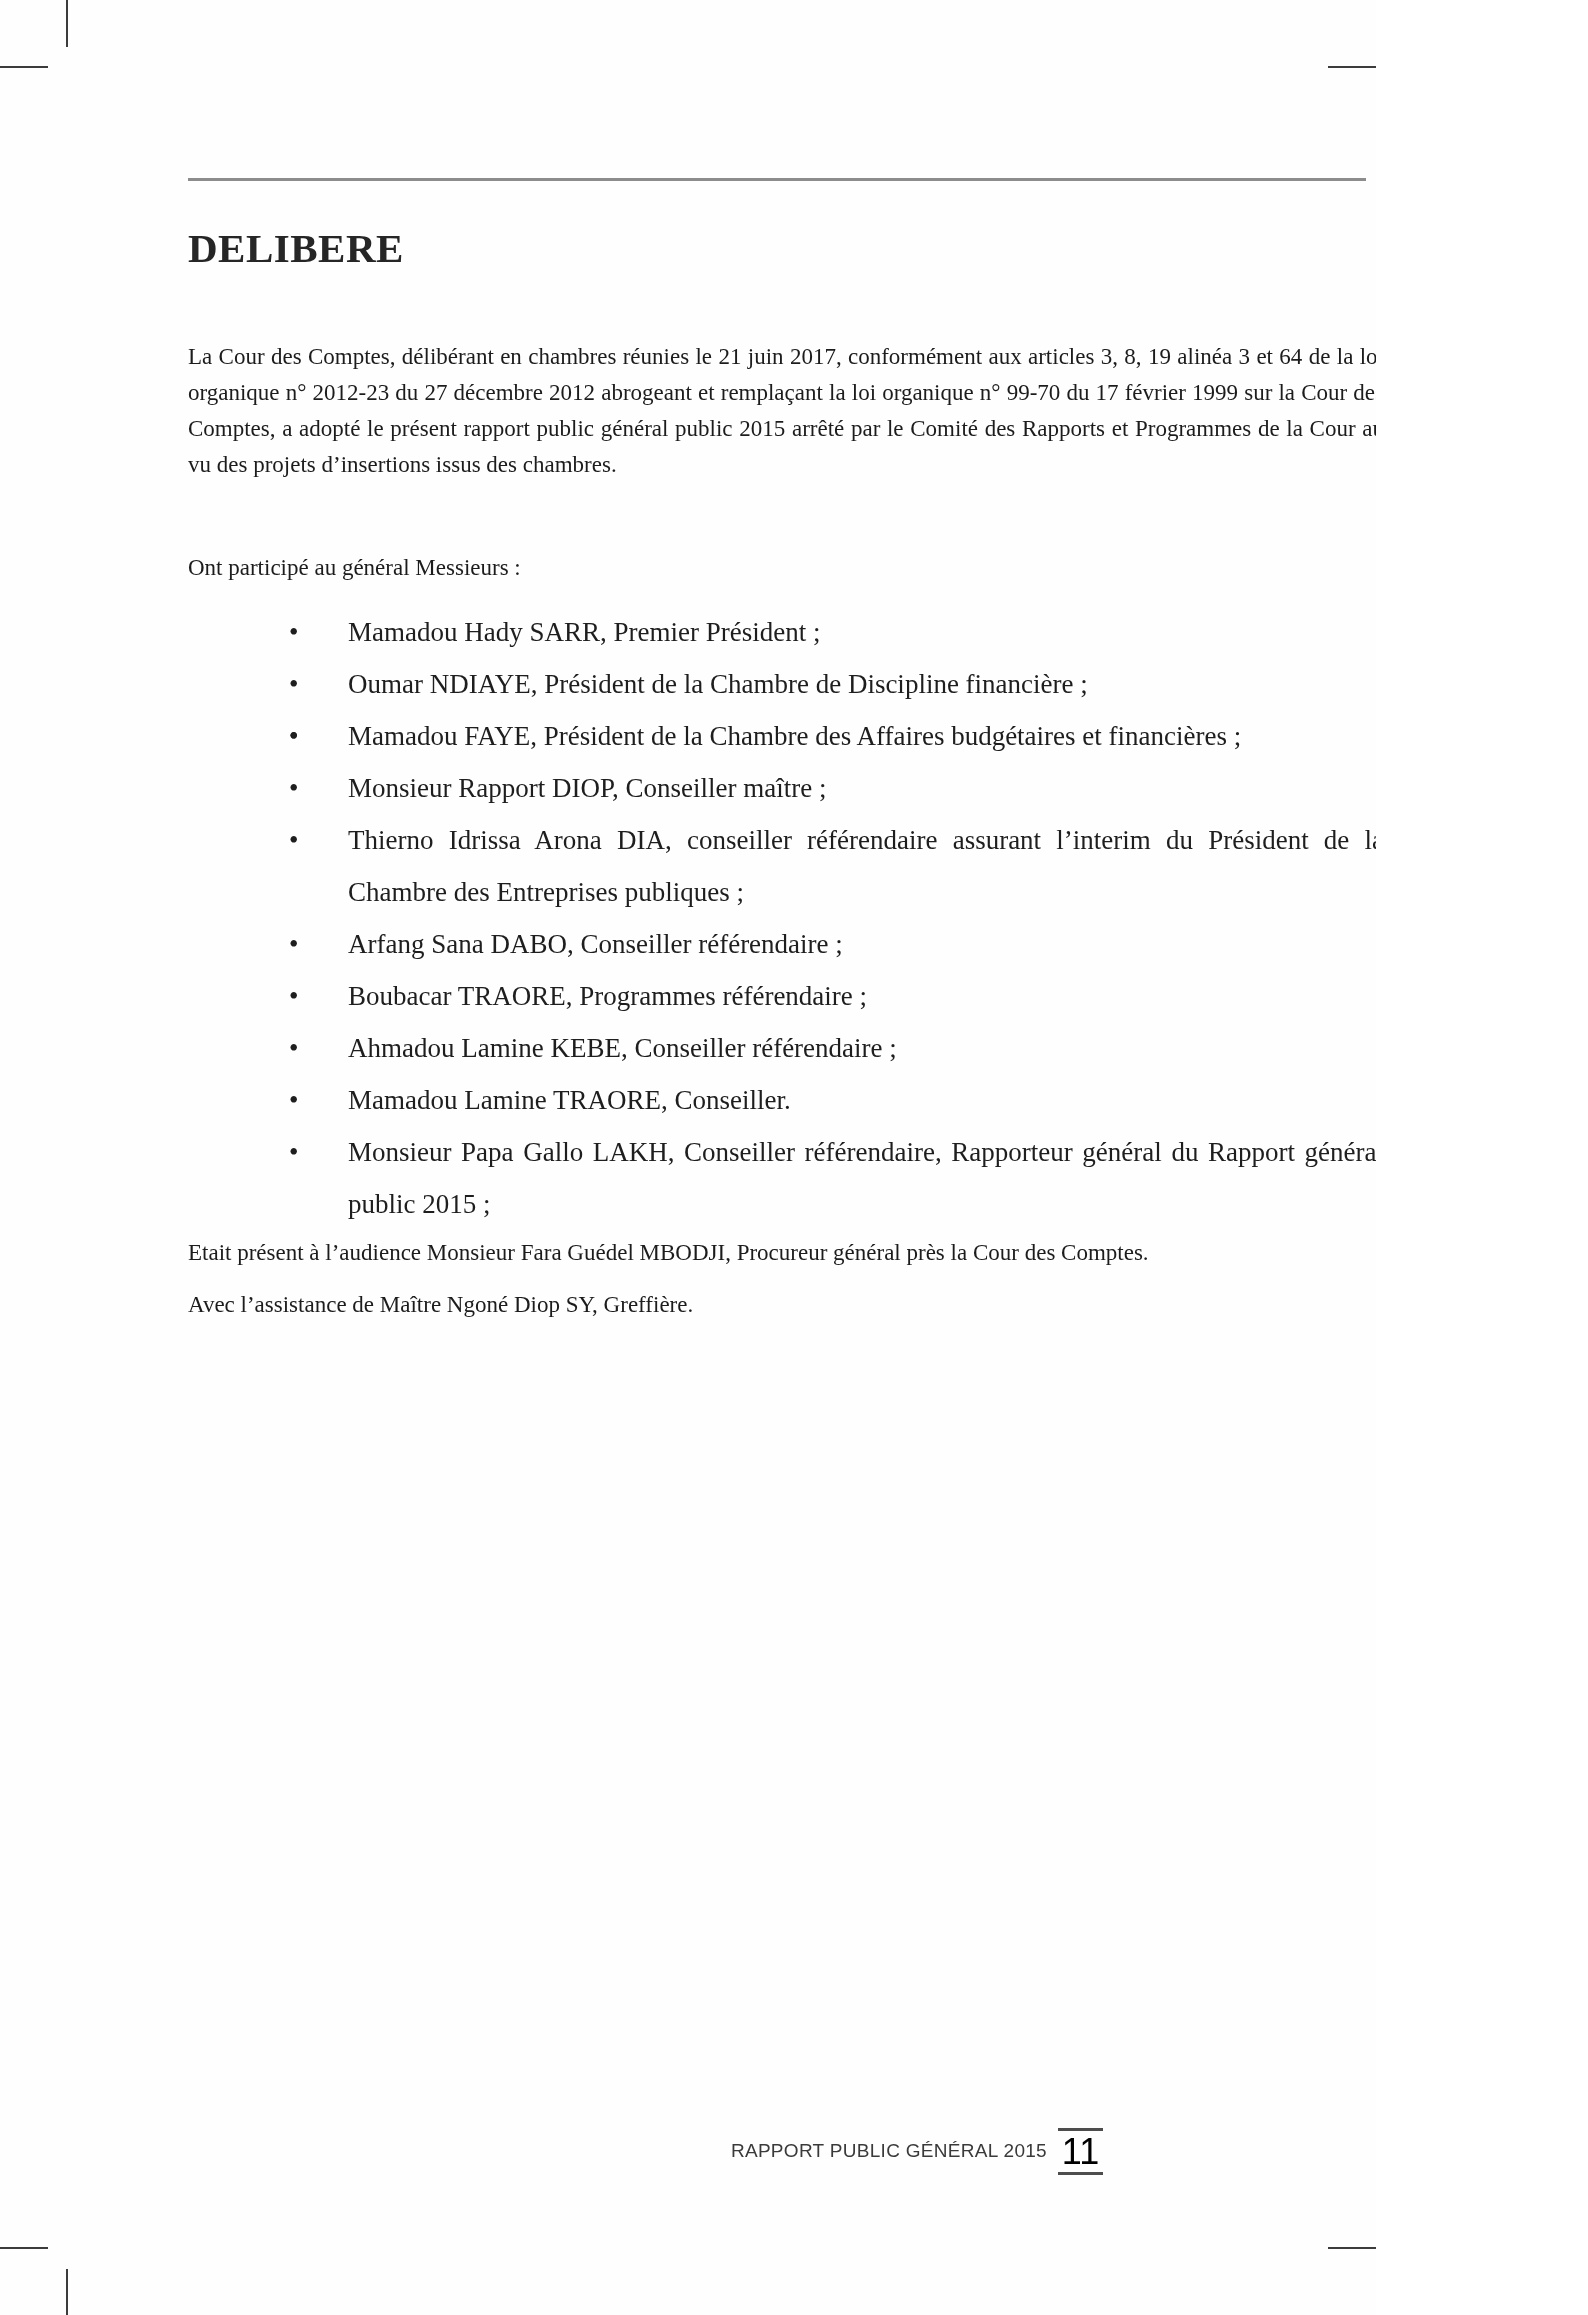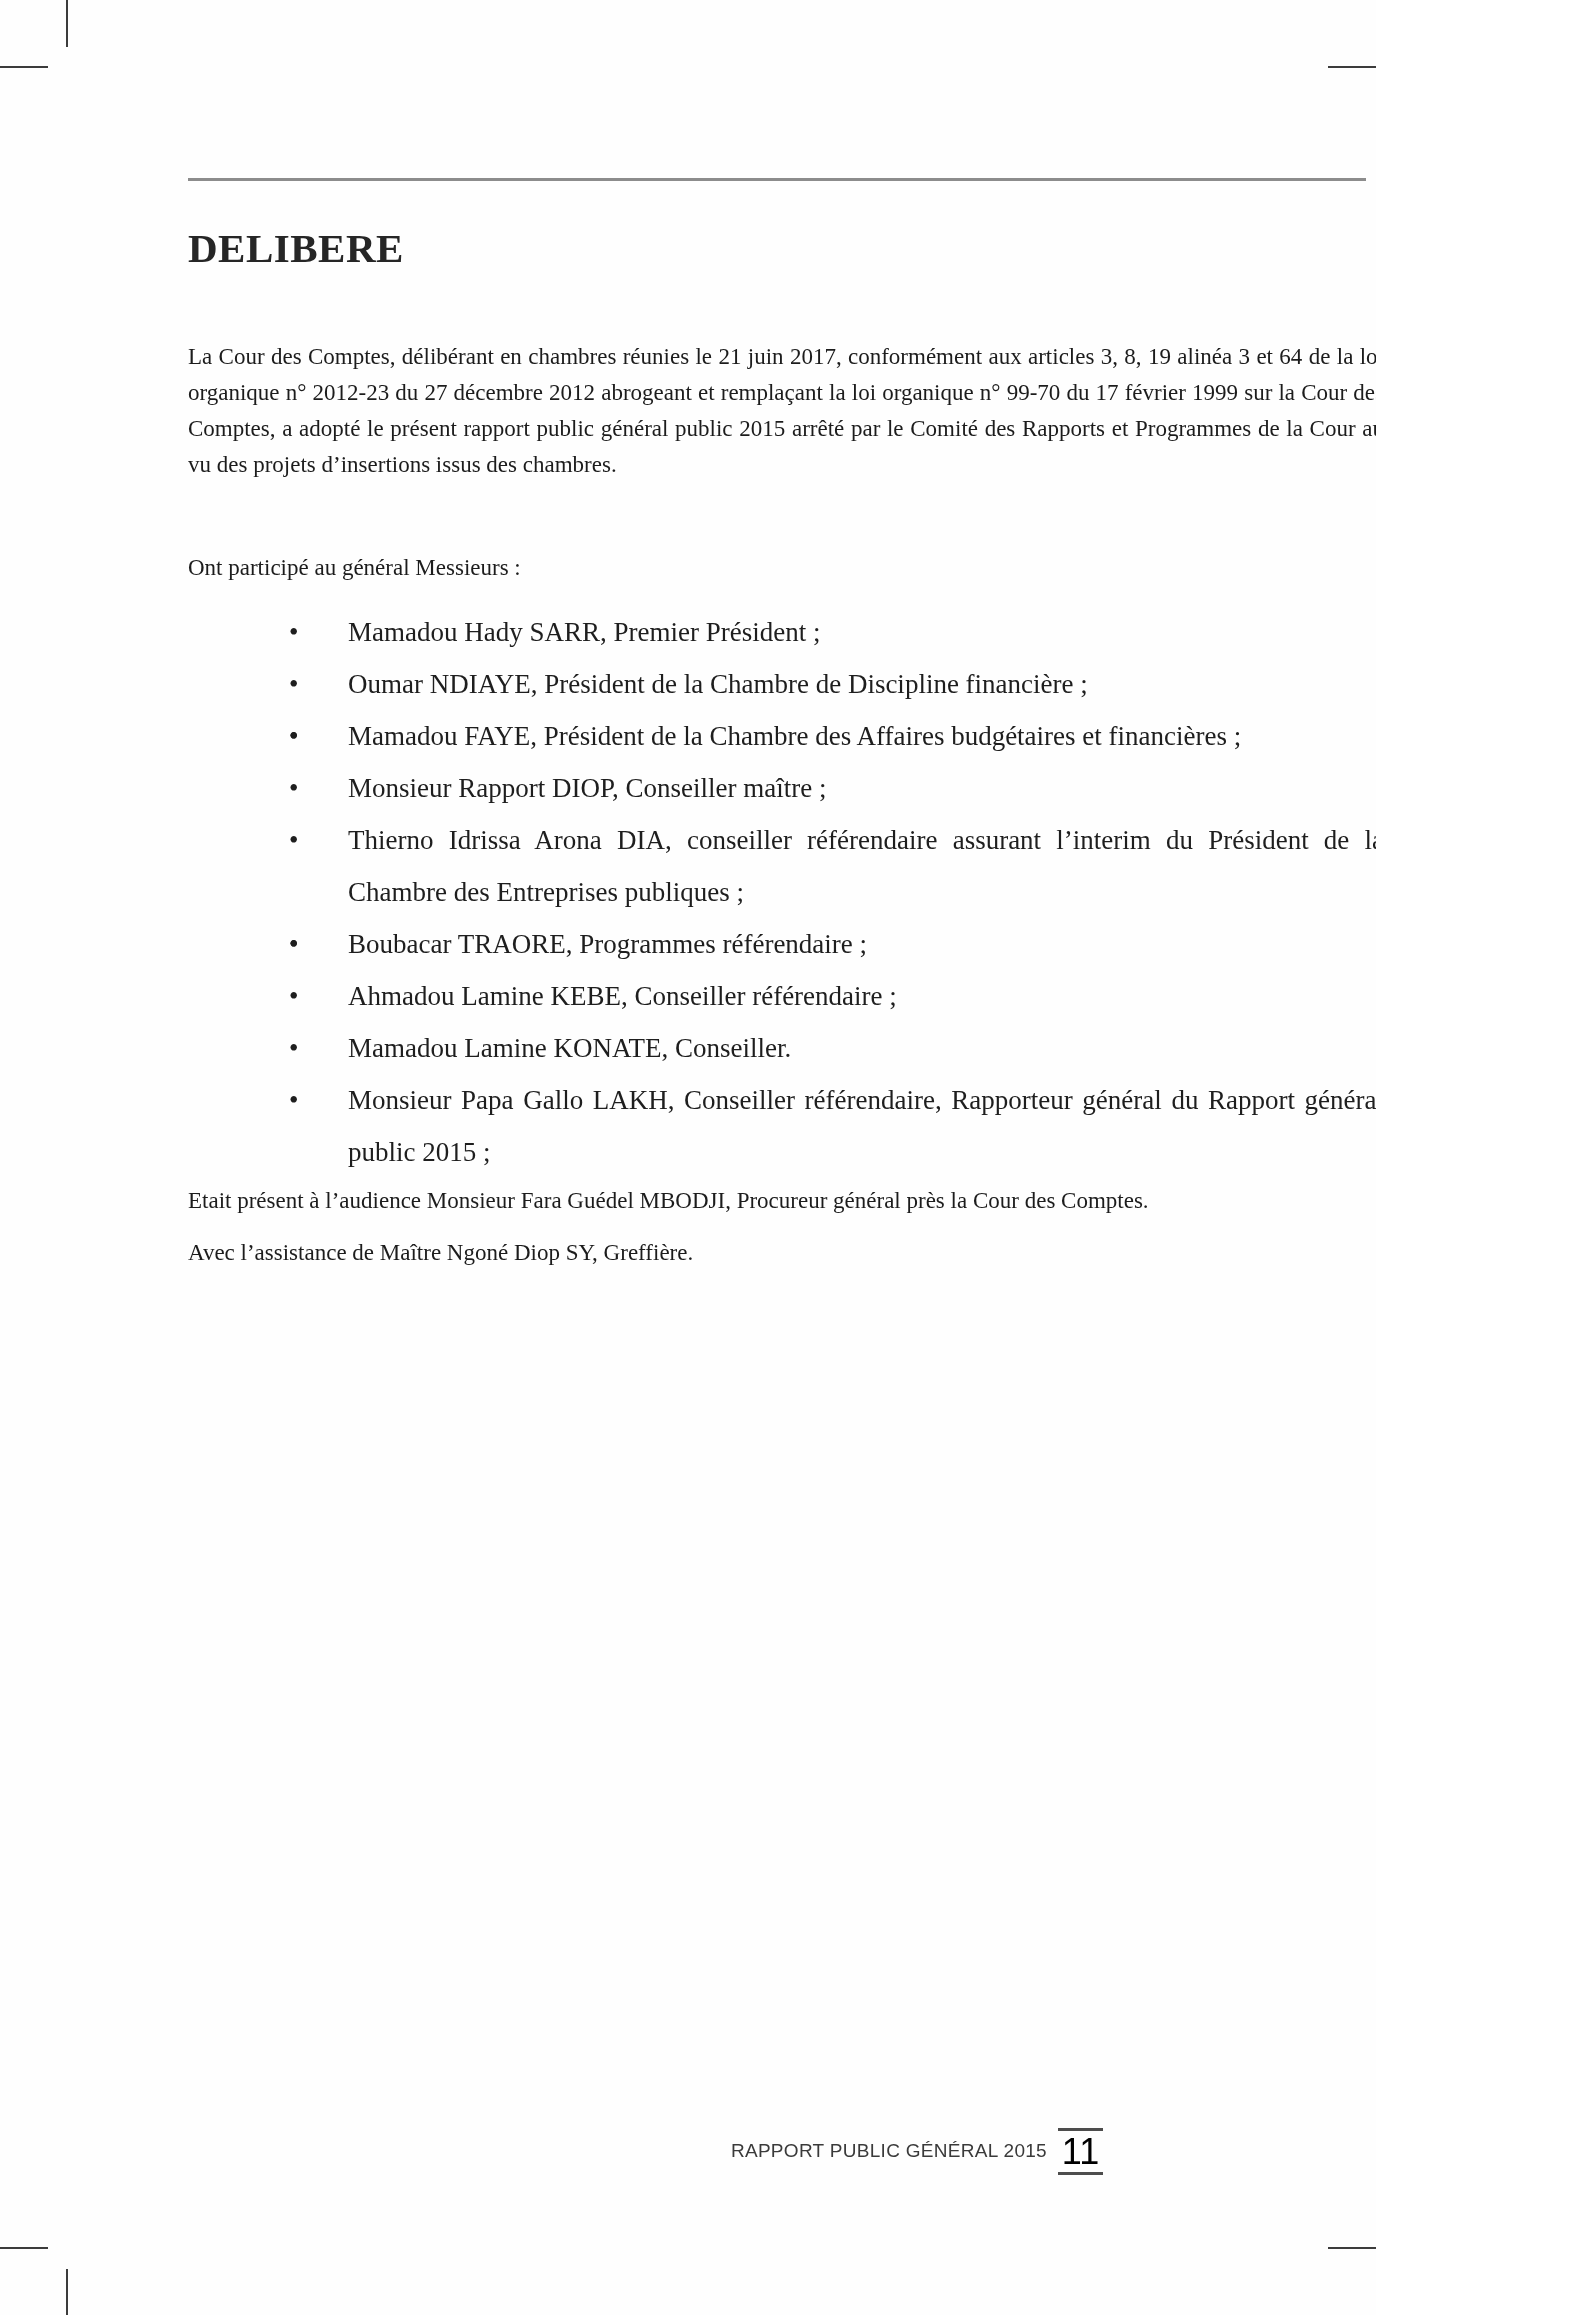--- a/index.html
+++ b/index.html
@@ -102,24 +102,24 @@
 
     <p class="para intro">Ont participé au général Messieurs :</p>
 
     <ul class="participants" id="participants">
         <li><span class="bullet">•</span><span>Mamadou Hady SARR, Premier Président ;</span></li>
         <li><span class="bullet">•</span><span>Oumar NDIAYE, Président de la Chambre de Discipline financière ;</span></li>
         <li><span class="bullet">•</span></li>
         <li><span class="bullet">•</span><span>Mamadou FAYE, Président de la Chambre des Affaires budgétaires et financières ;</span></li>
         <li><span class="bullet">•</span><span>Monsieur Rapport DIOP, Conseiller maître ;</span></li>
         <li><span class="bullet">•</span><span>Thierno Idrissa Arona DIA, conseiller référendaire assurant l’interim du Président de la Chambre des Entreprises publiques ;</span></li>
-        <li><span class="bullet">•</span></li>
+        <li><span class="bullet">•</span><span>Arfang Sana DABO, Conseiller référendaire ;</span></li>
         <li><span class="bullet">•</span><span>Boubacar TRAORE, Programmes référendaire ;</span></li>
         <li><span class="bullet">•</span><span>Ahmadou Lamine KEBE, Conseiller référendaire ;</span></li>
-        <li><span class="bullet">•</span><span>Mamadou Lamine KONATE, Conseiller.</span></li>
+        <li><span class="bullet">•</span><span>Mamadou Lamine TRAORE, Conseiller.</span></li>
         <li><span class="bullet">•</span><span>Monsieur Papa Gallo LAKH, Conseiller référendaire, Rapporteur général du Rapport général public 2015 ;</span></li>
       </ul>
 
     <p class="para closing1">Etait présent à l’audience Monsieur Fara Guédel MBODJI, Procureur général près la Cour des Comptes.</p>
 
     <p class="para closing2">Avec l’assistance de Maître Ngoné Diop SY, Greffière.</p>
   </div>
 
   <div class="footer">
     <span class="footer-label">RAPPORT PUBLIC GÉNÉRAL 2015</span>

